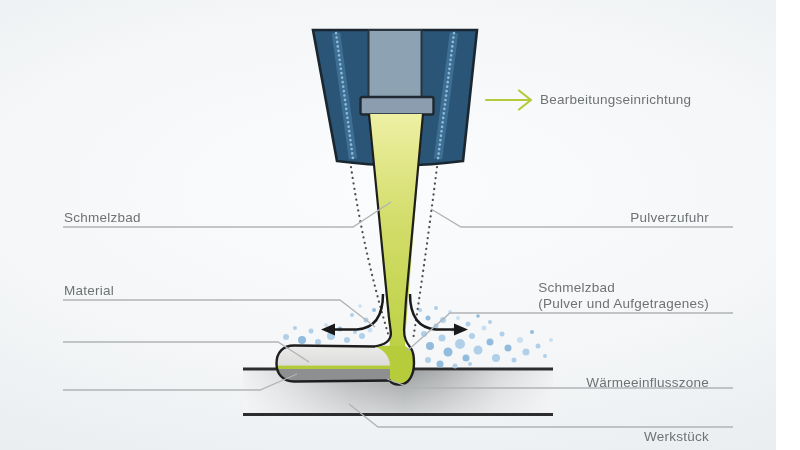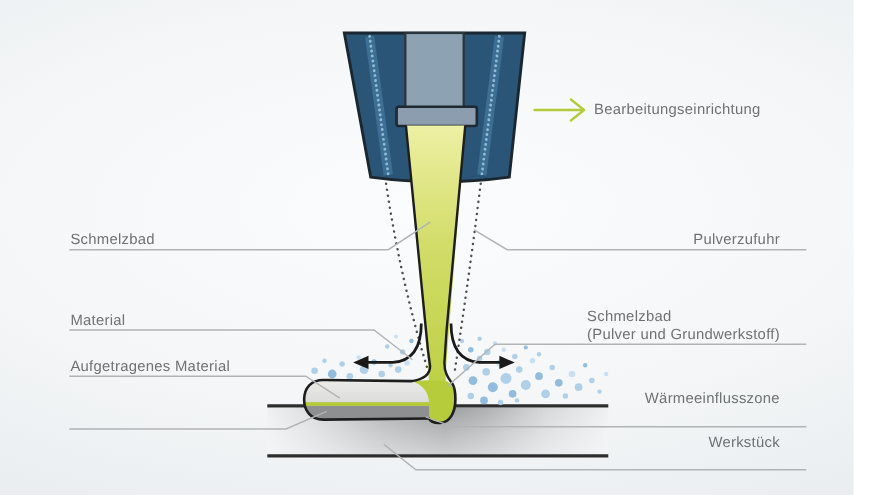--- a/index.html
+++ b/index.html
@@ -184,22 +184,21 @@
   <div class="lbl" style="left:540px;top:92px">Bearbeitungseinrichtung</div>
 
   <div class="lbl" style="left:64px;top:210px">Schmelzbad</div>
 
   <div class="lbl right" style="right:67px;top:210px">Pulverzufuhr</div>
 
   <div class="lbl" style="left:64px;top:283px">Material</div>
 
   <div class="lbl right" style="right:67px;top:280px">
     <div>Schmelzbad</div>
-    <div>(Pulver und Grundwerkstoff)</div>
+    <div>(Pulver und Aufgetragenes)</div>
   </div>
 
-  <div class="lbl" style="left:64px;top:325px">Aufgetragenes Material</div>
-
-
-  <div class="lbl right" style="right:67px;top:354px">Wärmeeinflusszone</div>
-
-  <div class="lbl right" style="right:67px;top:394px">Werkstück</div>
+
+
+  <div class="lbl right" style="right:67px;top:375px">Wärmeeinflusszone</div>
+
+  <div class="lbl right" style="right:67px;top:429px">Werkstück</div>
 </div>
 
 </body></html>

